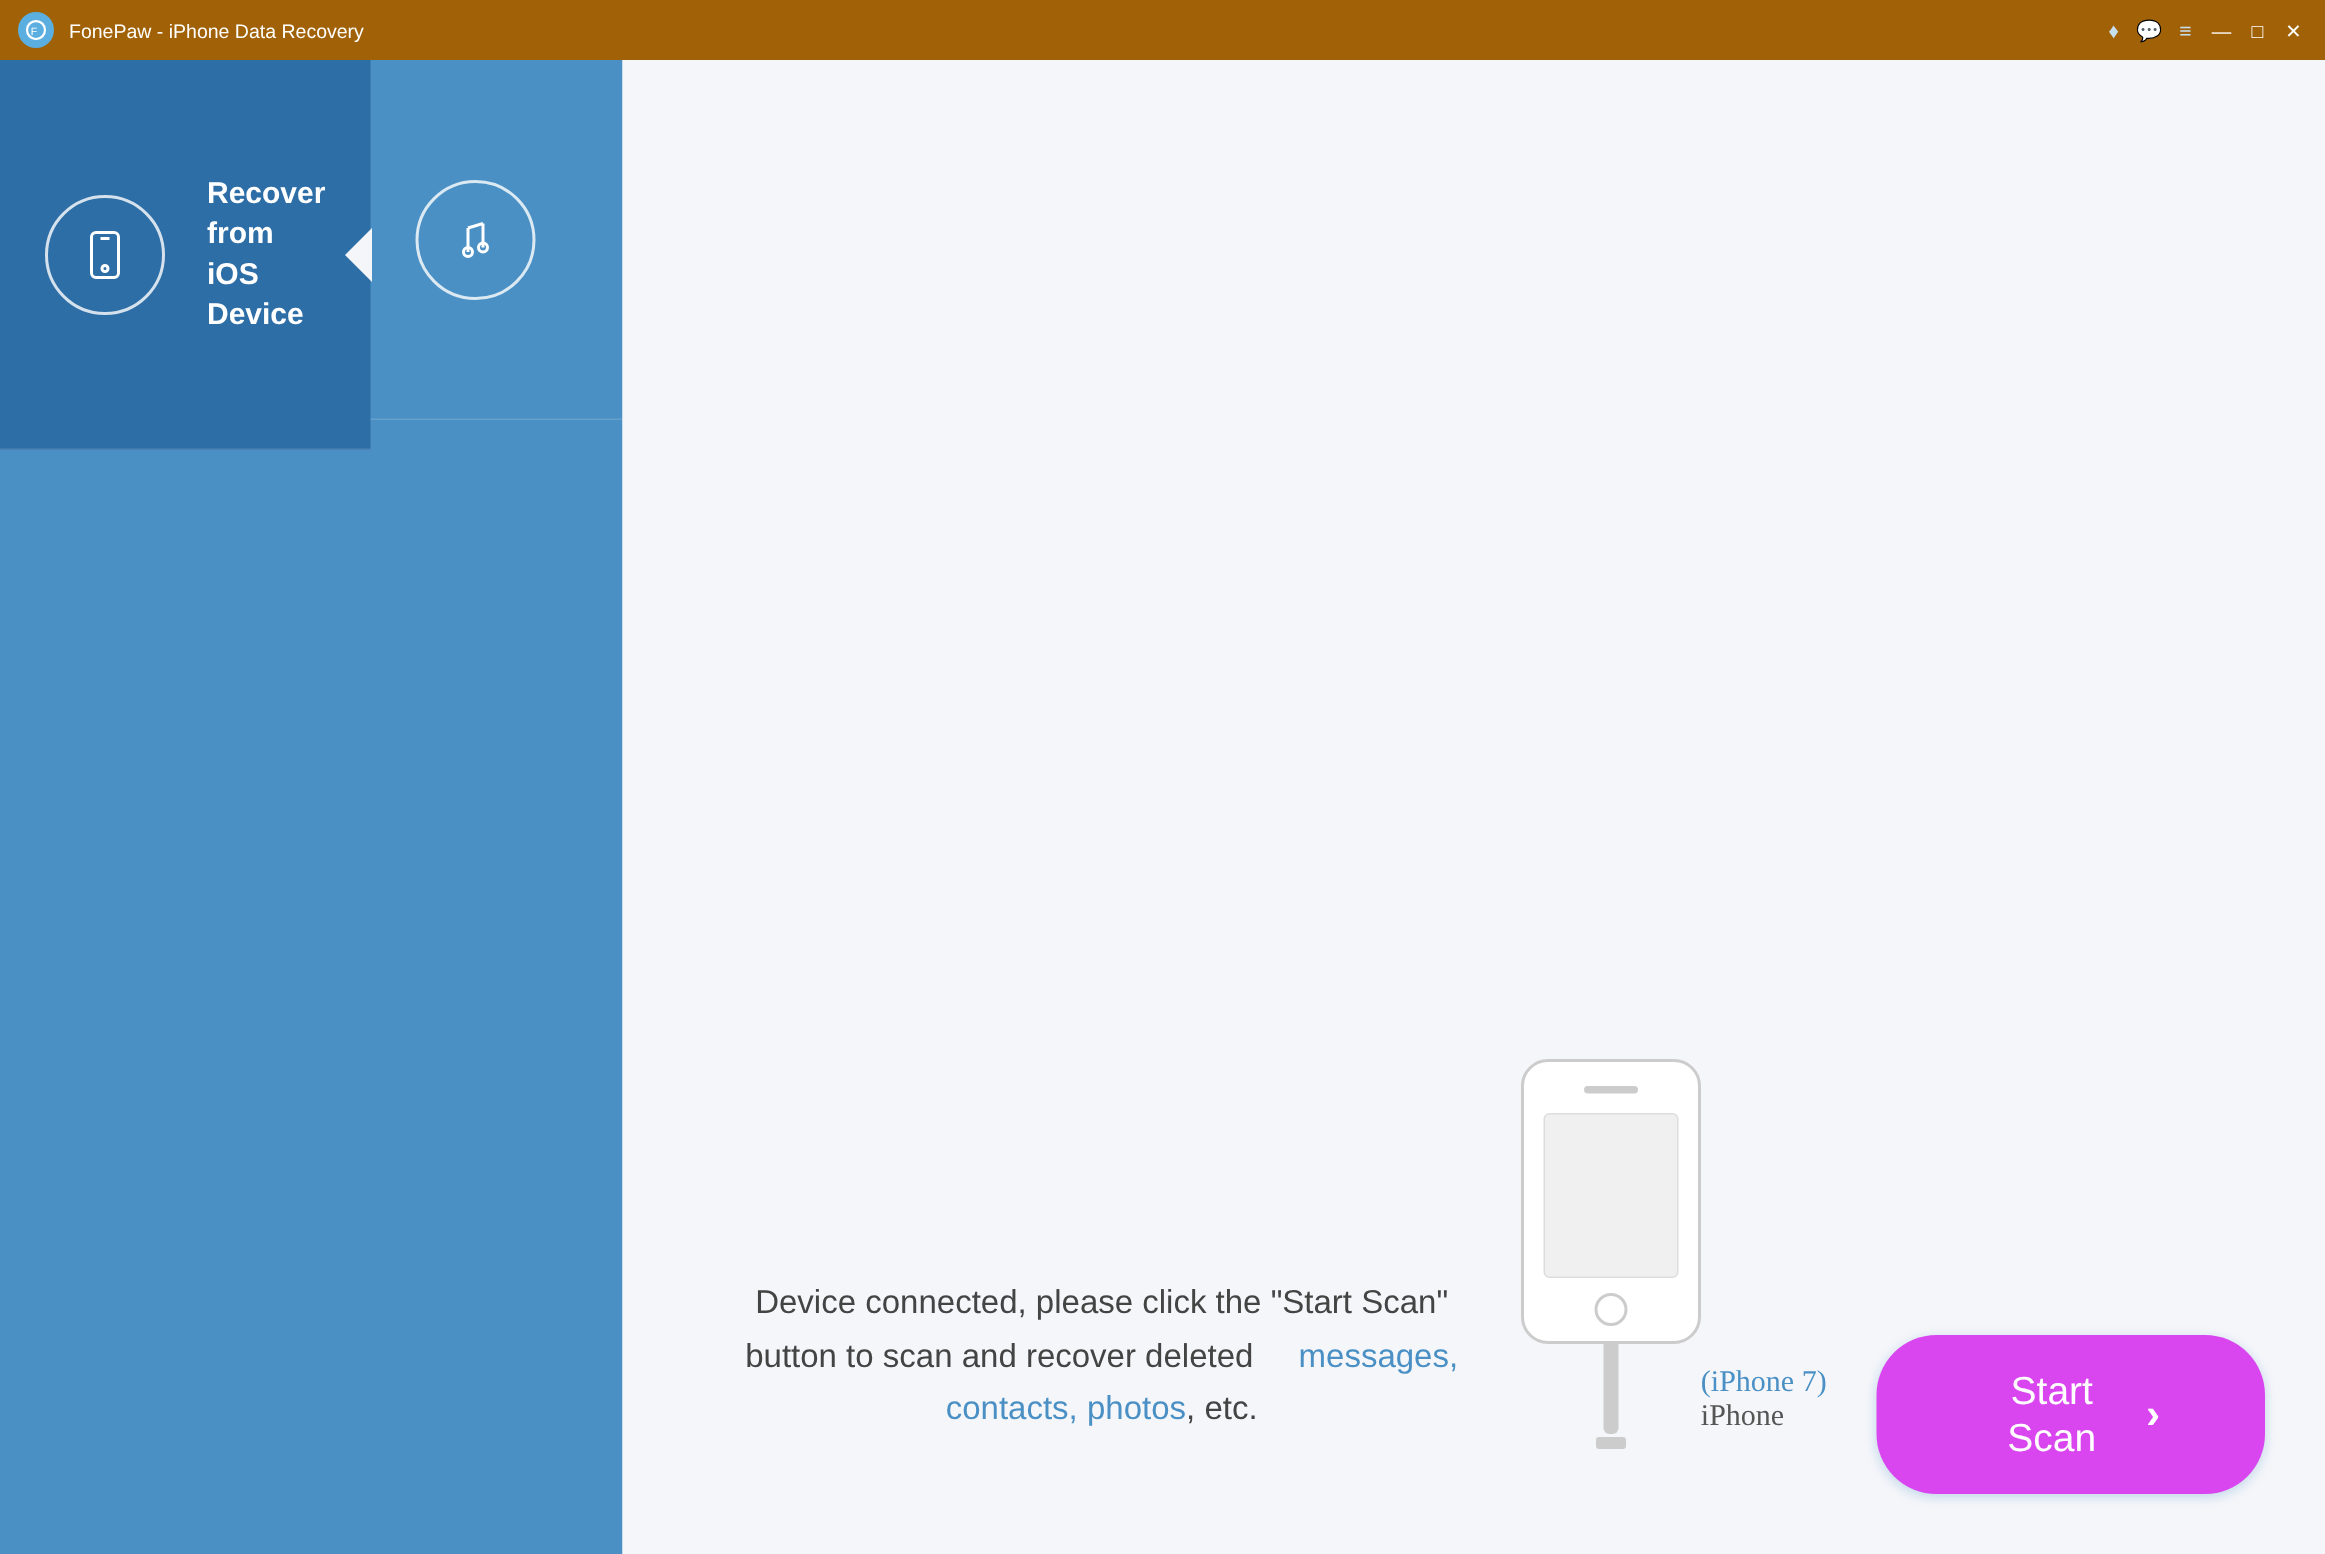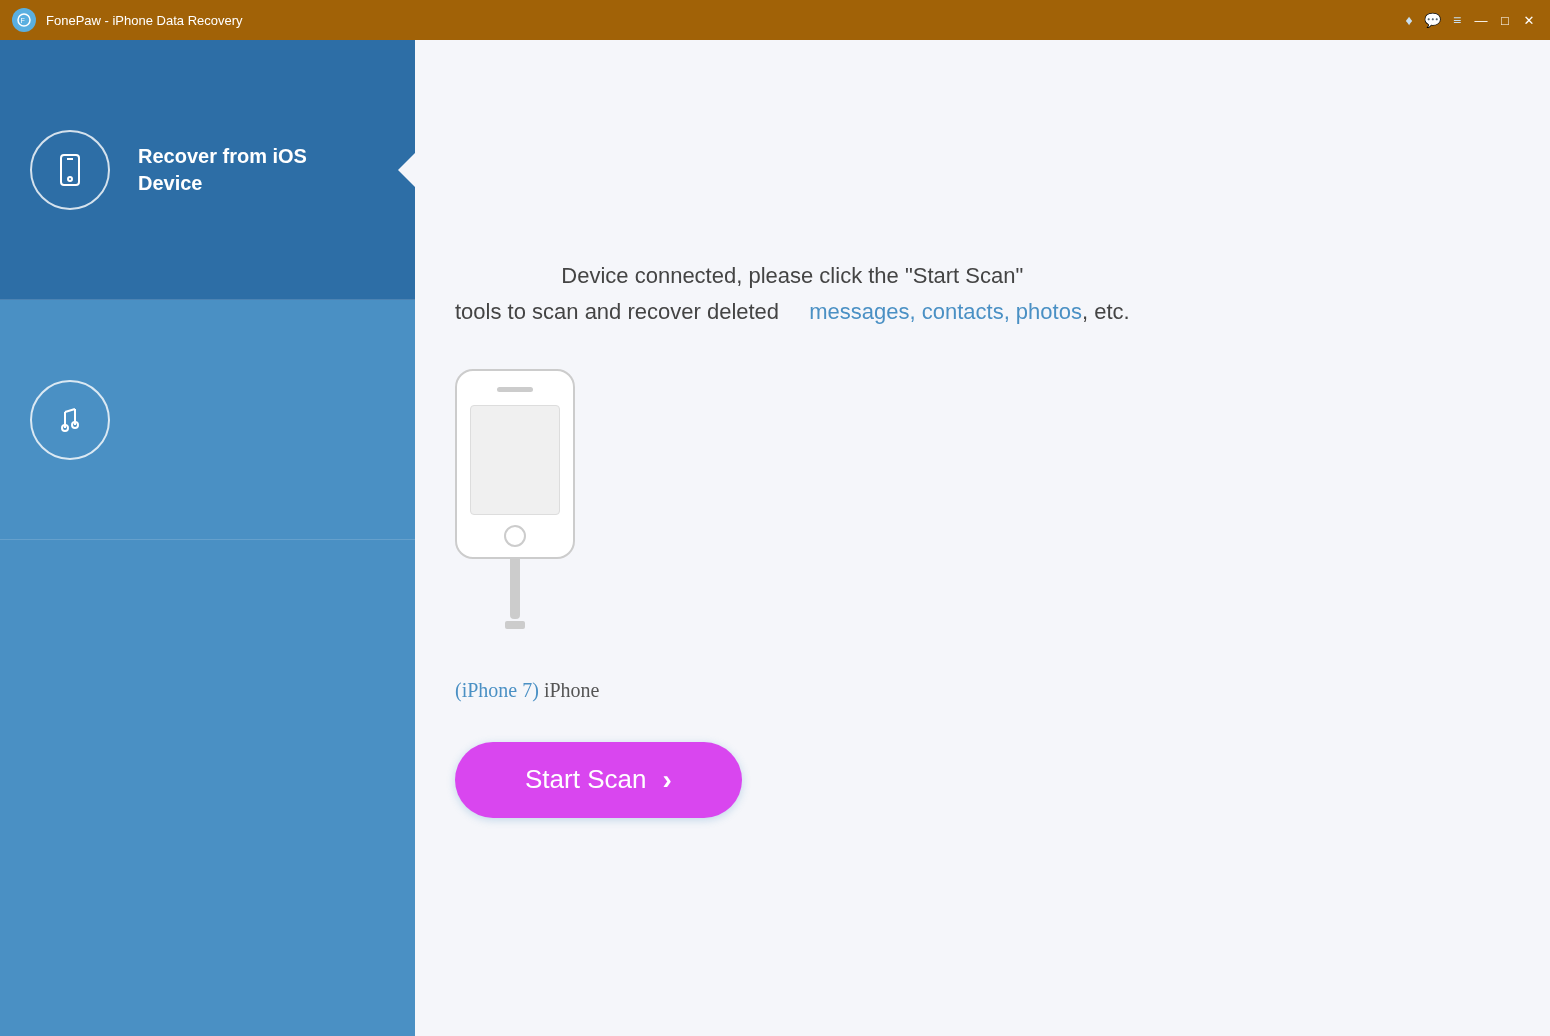--- a/index.html
+++ b/index.html
@@ -52,21 +52,21 @@
     .app-body {
       display: flex;
       height: calc(1036px - 40px);
     }
 
     
     .sidebar {
       width: 415px;
       background: #4a90c4;
       display: flex;
-      flex-direction: column;
+      flex-direction: row;
       flex-shrink: 0;
     }
 
     .sidebar-item {
       display: flex;
       align-items: center;
       padding: 0 30px;
       height: 240px;
       cursor: pointer;
       position: relative;
@@ -107,22 +107,21 @@
       font-size: 20px;
       font-weight: 700;
       line-height: 1.35;
     }
 
     
     .main-content {
       flex: 1;
       background: #f5f6fa;
       display: flex;
-      flex-direction: column;
-      align-items: flex-start;
+      align-items: flex-end;
       justify-content: center;
       padding: 40px;
       position: relative;
     }
 
     .instruction-text {
       font-size: 22px;
       color: #444;
       text-align: center;
       line-height: 1.6;
@@ -280,21 +279,21 @@
     </div>
 
 
 
   </div>
 
   <div class="main-content">
 
     <div class="instruction-text">
       <span>Device connected, please click the "Start Scan"</span><br>
-      <span>tools to scan and recover deleted </span><span class="link">messages, contacts, photos</span><span>, etc.</span>
+      <span>button to scan and recover deleted </span><span class="link">messages, contacts, photos</span><span>, etc.</span>
     </div>
 
     <div class="phone-illustration">
       <div class="phone-body">
         <div class="phone-speaker"></div>
         <div class="phone-screen"></div>
         <div class="phone-home-btn"></div>
       </div>
       <div class="cable"></div>
       <div class="cable-connector"></div>

